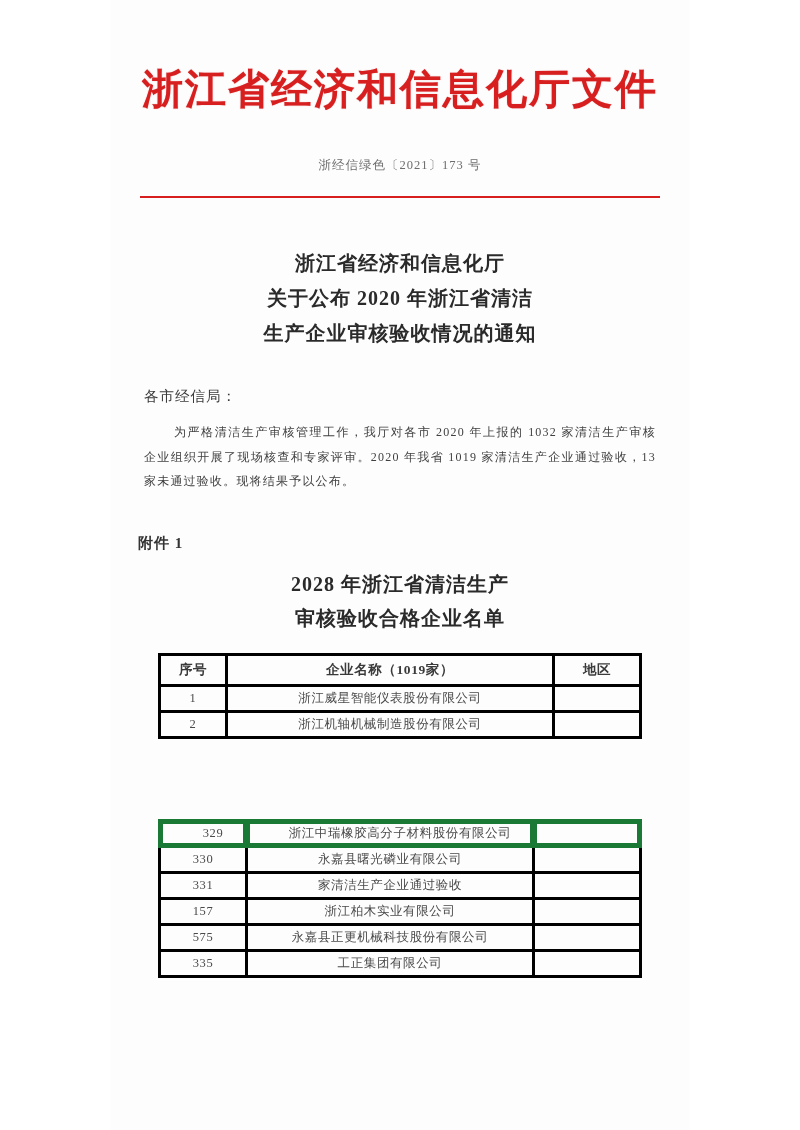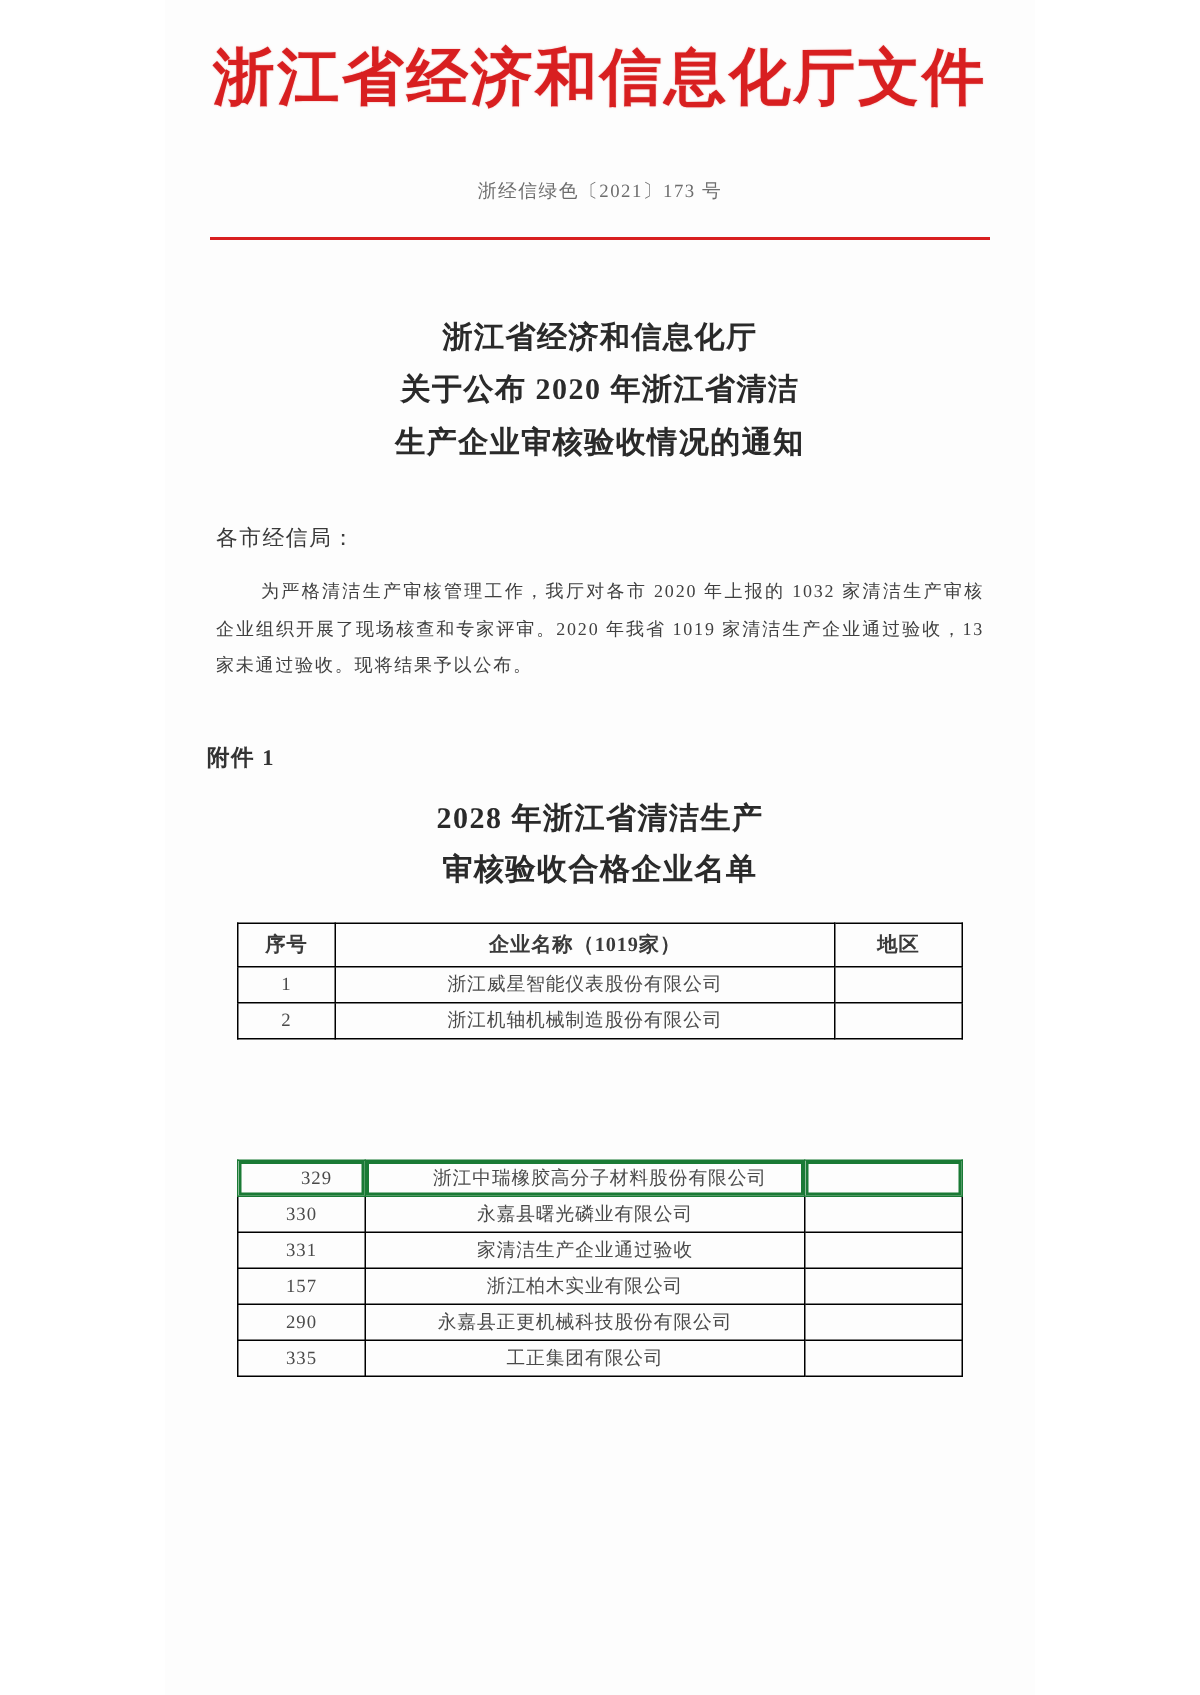--- a/index.html
+++ b/index.html
@@ -24,21 +24,21 @@
     position: absolute;
     left: 110px;
     top: 0;
     width: 580px;
     height: 1130px;
     background: #fdfdfd;
   }
 
   
   .doc-title {
-    margin-top: 28px;
+    margin-top: 66px;
     text-align: center;
     color: #d81f20;
     font-family: "Liberation Serif", serif;
     font-weight: bold;
     font-size: 41px;
     letter-spacing: 2px;
     line-height: 1.15;
     text-shadow: 0 0 1px rgba(216,31,32,0.5);
   }
   .doc-number {
@@ -107,21 +107,21 @@
   .tbl-wrap {
     margin: 18px auto 0 auto;
     width: 484px;
   }
   table.list {
     border-collapse: collapse;
     width: 100%;
     table-layout: fixed;
   }
   table.list td, table.list th {
-    border: 1px solid #000000;
+    border: 3px solid #000000;
     height: 23px;
     font-size: 12.5px;
     text-align: center;
     color: #4a4a4a;
     letter-spacing: 0.6px;
     font-weight: normal;
     padding: 0;
     overflow: hidden;
     white-space: nowrap;
   }
@@ -220,21 +220,21 @@
             <td class="col-idx">331</td>
             <td>家清洁生产企业通过验收</td>
             <td class="col-region"></td>
           </tr>
           <tr>
             <td class="col-idx">157</td>
             <td>浙江柏木实业有限公司</td>
             <td class="col-region"></td>
           </tr>
           <tr>
-            <td class="col-idx">290</td>
+            <td class="col-idx">575</td>
             <td>永嘉县正更机械科技股份有限公司</td>
             <td class="col-region"></td>
           </tr>
           <tr>
             <td class="col-idx">335</td>
             <td>工正集团有限公司</td>
             <td class="col-region"></td>
           </tr>
         </tbody>
       </table>

